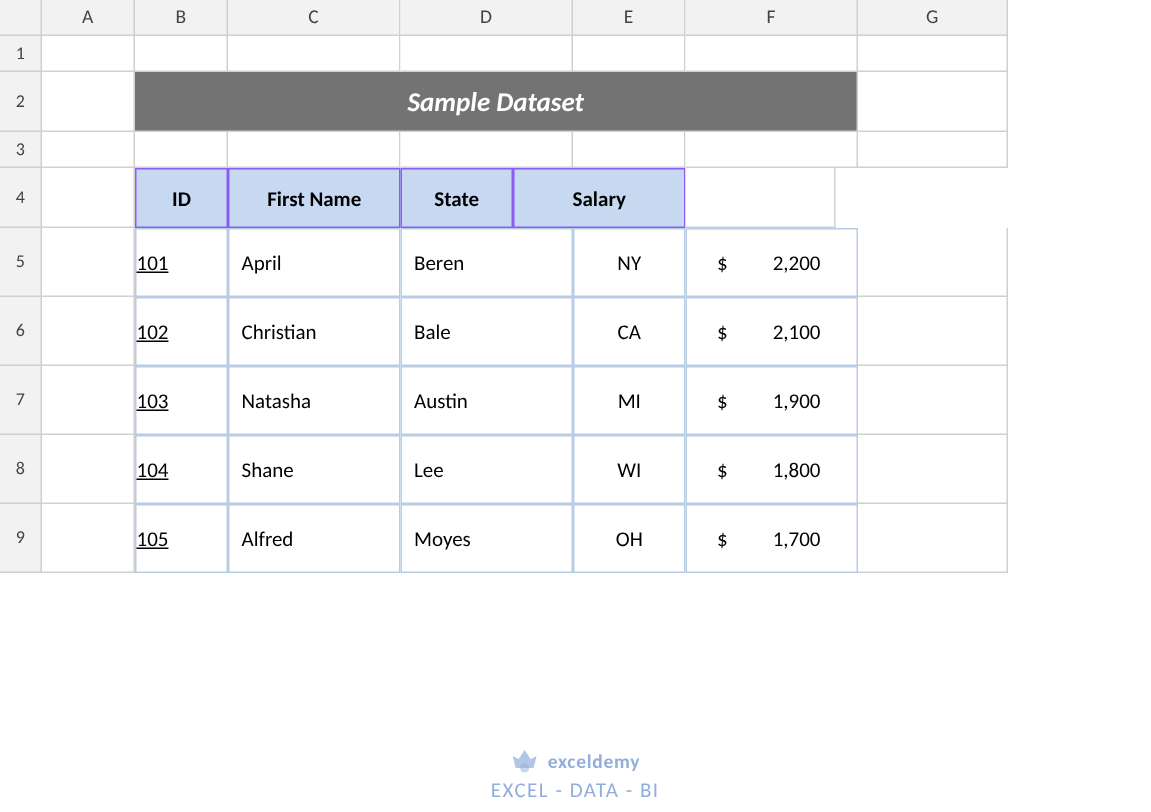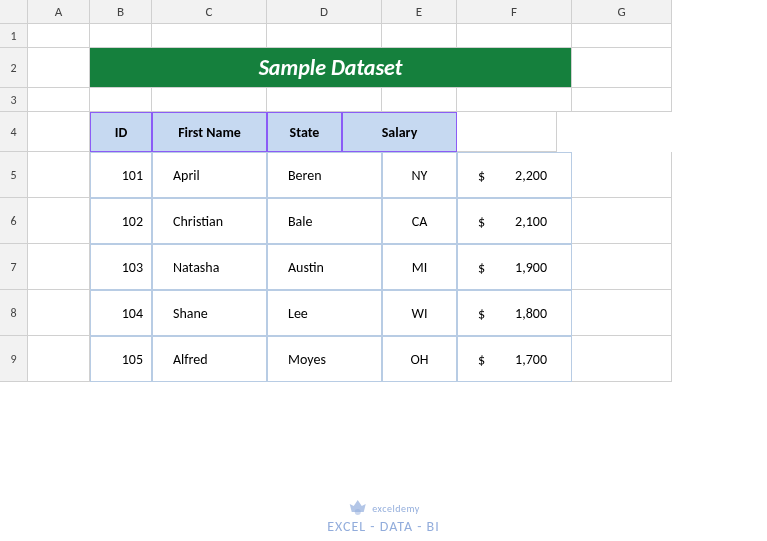--- a/index.html
+++ b/index.html
@@ -93,25 +93,25 @@
     .col-a { width: 62px; }
     .col-b { width: 62px; }
     .col-c { width: 115px; }
     .col-d { width: 115px; }
     .col-e { width: 75px; }
     .col-f { width: 115px; }
     .col-g { width: 100px; }
 
     
     .title-cell {
-      background: #15803d;
+      background: #737373;
       color: #ffffff;
       font-weight: bold;
       font-style: italic;
-      font-size: 22px;
+      font-size: 18px;
       text-align: center;
       justify-content: center;
       
       width: calc(62px + 115px + 115px + 75px + 115px);
     }
 
     
     .tbl-header {
       background: #c6d9f1;
       font-weight: bold;
@@ -120,27 +120,28 @@
       color: #000;
     }
 
     
     .tbl-data {
       border: 1px solid #b8cce4;
       background: #ffffff;
     }
 
     .tbl-data.id-col {
-      justify-content: flex-end;
+      justify-content: flex-start;
       padding-right: 8px;
+      text-decoration: underline;
     }
 
     .tbl-data.name-col {
       justify-content: flex-start;
-      padding-left: 20px;
+      padding-left: 8px;
     }
 
     .tbl-data.state-col {
       justify-content: center;
     }
 
     .tbl-data.salary-col {
       justify-content: flex-end;
       padding-right: 10px;
     }
@@ -169,22 +170,22 @@
       align-items: center;
       gap: 5px;
     }
 
     .watermark-icon {
       width: 20px;
       height: 20px;
     }
 
     .watermark-text {
-      font-size: 10px;
-      font-weight: normal;
+      font-size: 13px;
+      font-weight: bold;
       color: #3a6abf;
       letter-spacing: 0.5px;
     }
 
     .watermark-sub {
       font-size: 14px;
       color: #3a6abf;
       letter-spacing: 1px;
     }
 

